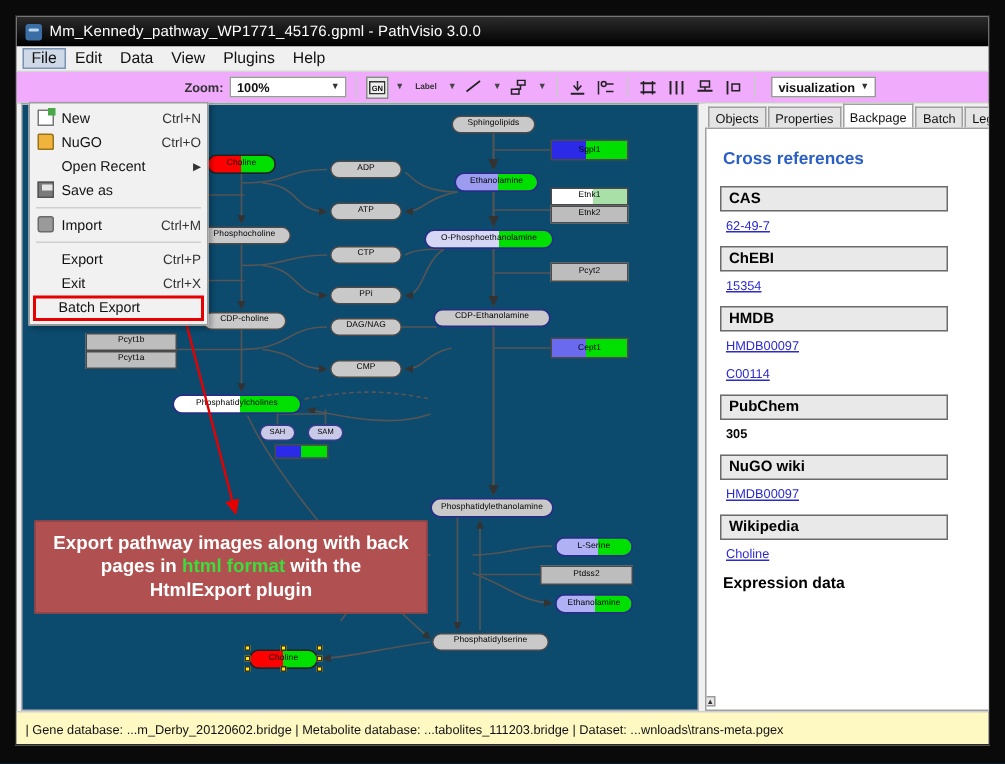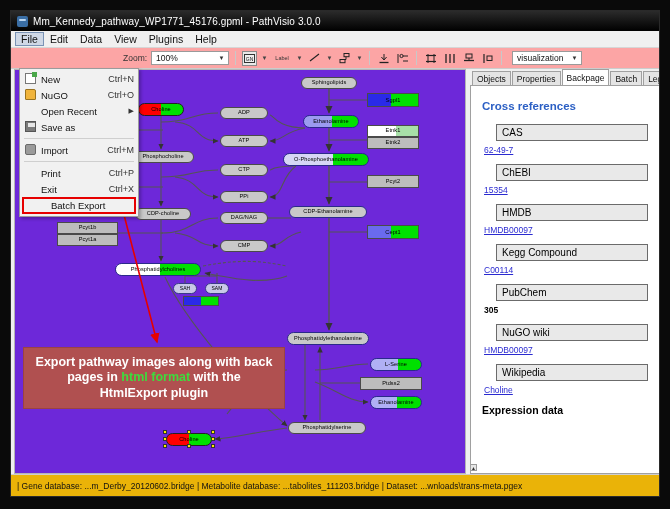--- a/index.html
+++ b/index.html
@@ -48,44 +48,45 @@
   #menubar {
     height:17px; background:#f0f0f0; border-bottom:1px solid #d6d6d6;
     display:flex; align-items:center; padding-left:4px; gap:0px;
     font-size:10.5px; color:#111;
     position:relative; z-index:40;
   }
   #menubar .mi { padding:1px 6px; cursor:default; }
   #menubar .mi.active { background:#cfd8e6; border:1px solid #7a93b5; padding:0px 5px;}
   
   #toolbar {
-    height:21px; background:#fca5a5; border-bottom:1px solid #cccccc;
+    height:21px; background:#f0abfc; border-bottom:1px solid #cccccc;
     display:flex; align-items:center; padding-left:112px; gap:4px;
     font-size:9px; color:#222;
     position:relative;
+    font-weight:bold;
   }
   .tb-label { font-size:8.5px; color:#333; }
   .combo {
     height:14px; background:#fff; border:1px solid #9a9a9a;
     display:flex; align-items:center; justify-content:space-between;
     font-size:8.5px; padding:0 2px 0 4px; color:#111;
   }
   .combo .arw { width:9px; text-align:center; font-size:6px; color:#333; }
   .tb-btn {
     width:15px; height:15px; border:1px solid transparent;
     display:flex; align-items:center; justify-content:center;
     font-size:8px; color:#333; background:transparent;
   }
   .tb-btn.box { border:1px solid #8a8a8a; background:#e9e9e9; }
   .tb-split { font-size:6px; color:#444; width:7px; text-align:center; }
   .tb-sep { width:1px; height:14px; background:#c8c8c8; margin:0 2px; }
   
   #bodywrap { position:absolute; left:0; top:58px; right:0; bottom:22px; display:flex; }
   #canvas-area {
-    position:relative; flex:0 0 452px; background:#6d28d9;
+    position:relative; flex:0 0 452px; background:#0c4a6e;
     border:1px solid #b5b5b5; margin:0 0 0 3px;
     overflow:hidden;
   }
   #right-panel {
     flex:1; margin:0 3px 0 4px; display:flex; flex-direction:column;
     background:#f0f0f0;
   }
   
   #tabs { display:flex; align-items:flex-end; height:16px; padding-left:2px; gap:1px; }
   .tab {
@@ -97,36 +98,36 @@
   #panel-body {
     flex:1; background:#ffffff; border:1px solid #a0a0a0;
     overflow:hidden; position:relative; padding:10px 9px 4px 9px;
   }
   #xref-title {
     color:#2b5fc4; font-size:11.5px; font-weight:bold; margin:4px 0 12px 2px;
   }
   .xsec { margin-bottom:9px; }
   .xhead {
     border:1px solid #6b6b6b; background:#e9e9e9; color:#000;
-    font-size:10px; font-weight:normal; padding:2px 5px; width:152px;margin-left:16px;
+    font-size:10px; font-weight:bold; padding:2px 5px; width:152px;
   }
   .xval { font-size:8.5px; margin:4px 0 0 4px; }
   .xval a { color:#2a2ad0; text-decoration:underline; }
   .xval.plain { color:#000; font-weight:bold; font-size:8.5px; }
   #expr-title { font-size:10.5px; font-weight:bold; color:#000; margin:8px 0 0 2px; }
   
   .panel-scroll-tick {
     position:absolute; left:-1px; bottom:2px; width:7px; height:7px;
     border:1px solid #9a9a9a; background:#e6e6e6; font-size:5px;
     display:flex; align-items:center; justify-content:center; color:#333;
   }
   
   #statusbar {
     position:absolute; left:0; bottom:0; width:100%; height:22px;
-    background:#eab308; border-top:1px solid #cfcfcf;
+    background:#fef9c3; border-top:1px solid #cfcfcf;
     display:flex; align-items:center; padding-left:6px;
     font-size:8.5px; color:#111;
   }
   
   #filemenu {
     position:absolute; left:8px; top:57px; width:120px;
     background:#f1f1f1; border:1px solid #9b9b9b;
     box-shadow:2px 2px 3px rgba(0,0,0,.25);
     z-index:60; padding:2px 0;
     font-size:9.5px; color:#111;
@@ -137,21 +138,21 @@
   }
   #filemenu .row .ico { width:16px; text-align:center; font-size:9px; }
   #filemenu .row .lbl { flex:1; padding-left:3px; }
   #filemenu .row .acc { color:#333; font-size:9px; }
   #filemenu .row.disabled .lbl,
   #filemenu .row.disabled .acc { color:#a8a8a8; }
   #filemenu .row .sub { font-size:7px; color:#333; }
   #filemenu .sep { height:1px; background:#cfcfcf; margin:3px 4px; }
   #filemenu .row.hl {
     border:2px solid #e60000; margin:0 2px; height:17px;
-    padding-left:24px;
+    padding-left:12px;
   }
   .mi-ico-new, .mi-ico-open, .mi-ico-save, .mi-ico-saveas,
   .mi-ico-import, .mi-ico-export {
     display:inline-block; width:11px; height:11px; position:relative;
   }
   .mi-ico-new { background:#fff; border:1px solid #777; }
   .mi-ico-new:after{content:"";position:absolute;right:-2px;top:-2px;width:5px;height:5px;background:#49a749;}
   .mi-ico-open { background:#f0b43c; border:1px solid #9a7320; border-radius:1px 2px 1px 1px;}
   .mi-ico-save { background:#bdbdbd; border:1px solid #9a9a9a; }
   .mi-ico-saveas { background:#7a7a7a; border:1px solid #555; }
@@ -512,21 +513,20 @@
         </div>
         <div class="xsec">
           <div class="xhead">ChEBI</div>
           <div class="xval"><a href="#">15354</a></div>
         </div>
         <div class="xsec">
           <div class="xhead">HMDB</div>
           <div class="xval"><a href="#">HMDB00097</a></div>
         </div>
         <div class="xsec">
-          <div class="xhead">Kegg Compound</div>
           <div class="xval"><a href="#">C00114</a></div>
         </div>
         <div class="xsec">
           <div class="xhead">PubChem</div>
           <div class="xval plain">305</div>
         </div>
         <div class="xsec">
           <div class="xhead">NuGO wiki</div>
           <div class="xval"><a href="#">HMDB00097</a></div>
         </div>
@@ -568,21 +568,21 @@
     </div>
     <div class="sep"></div>
     <div class="row">
       <span class="ico"><span class="mi-ico-import"></span></span>
       <span class="lbl">Import</span>
       <span class="acc">Ctrl+M</span>
     </div>
     <div class="sep"></div>
     <div class="row">
       <span class="ico"></span>
-      <span class="lbl">Print</span>
+      <span class="lbl">Export</span>
       <span class="acc">Ctrl+P</span>
     </div>
     <div class="row">
       <span class="ico"></span>
       <span class="lbl">Exit</span>
       <span class="acc">Ctrl+X</span>
     </div>
     <div class="row hl">
       <span class="lbl">Batch Export</span>
     </div>

